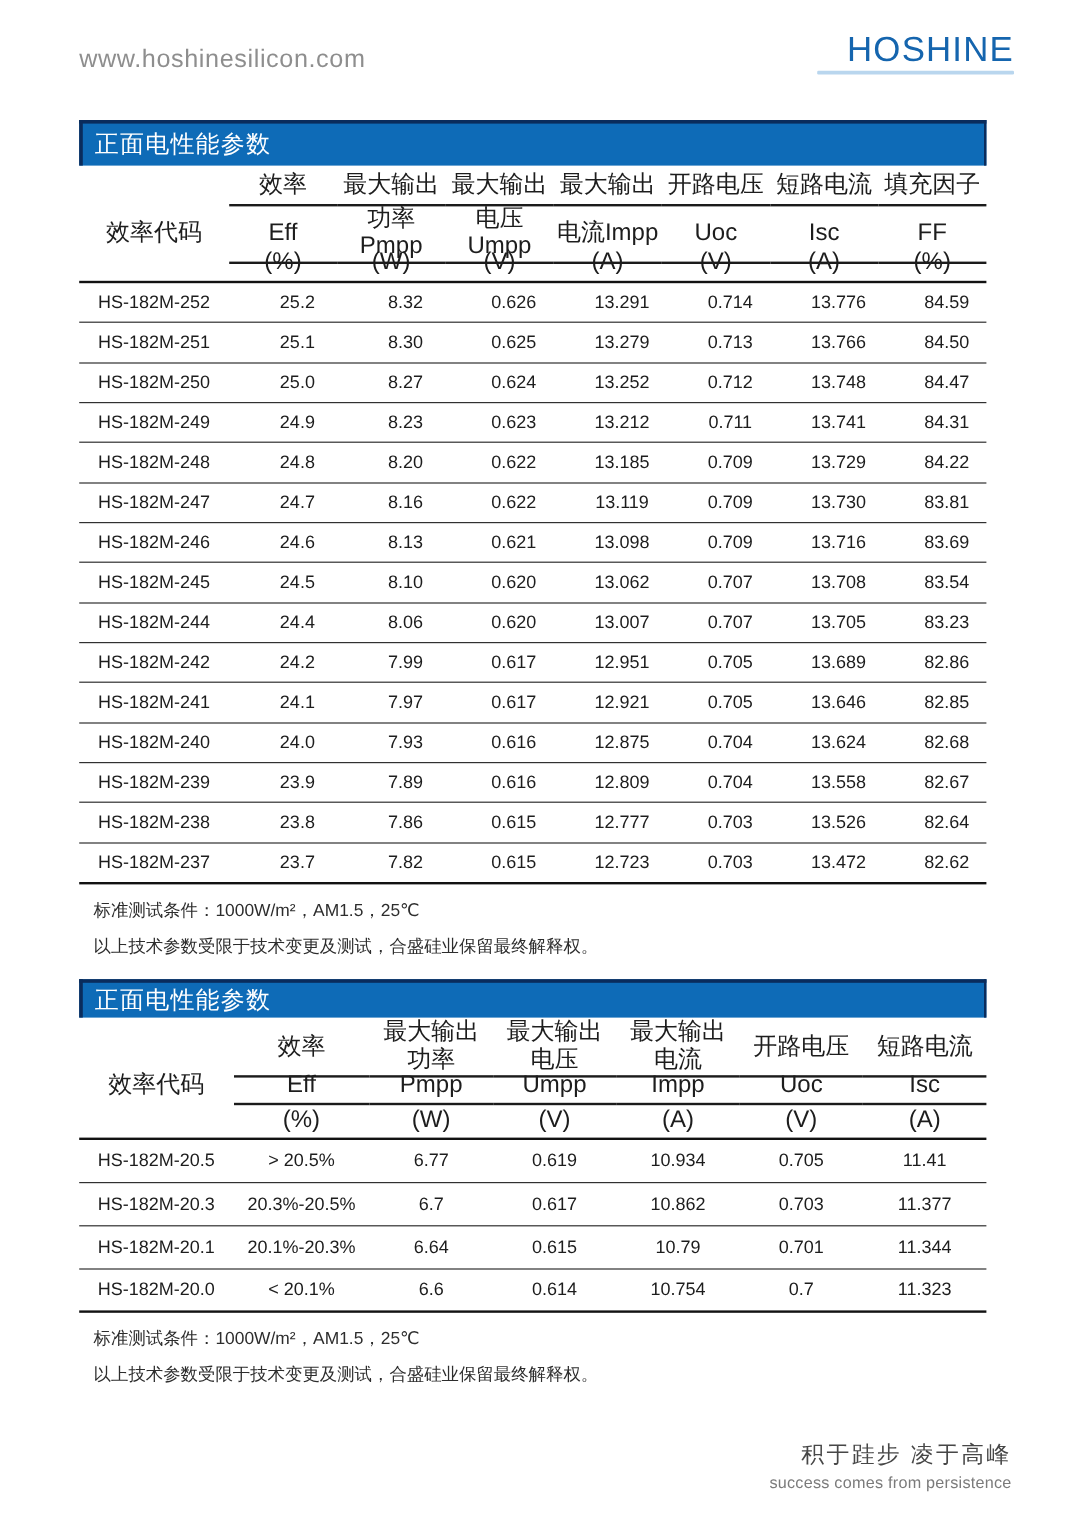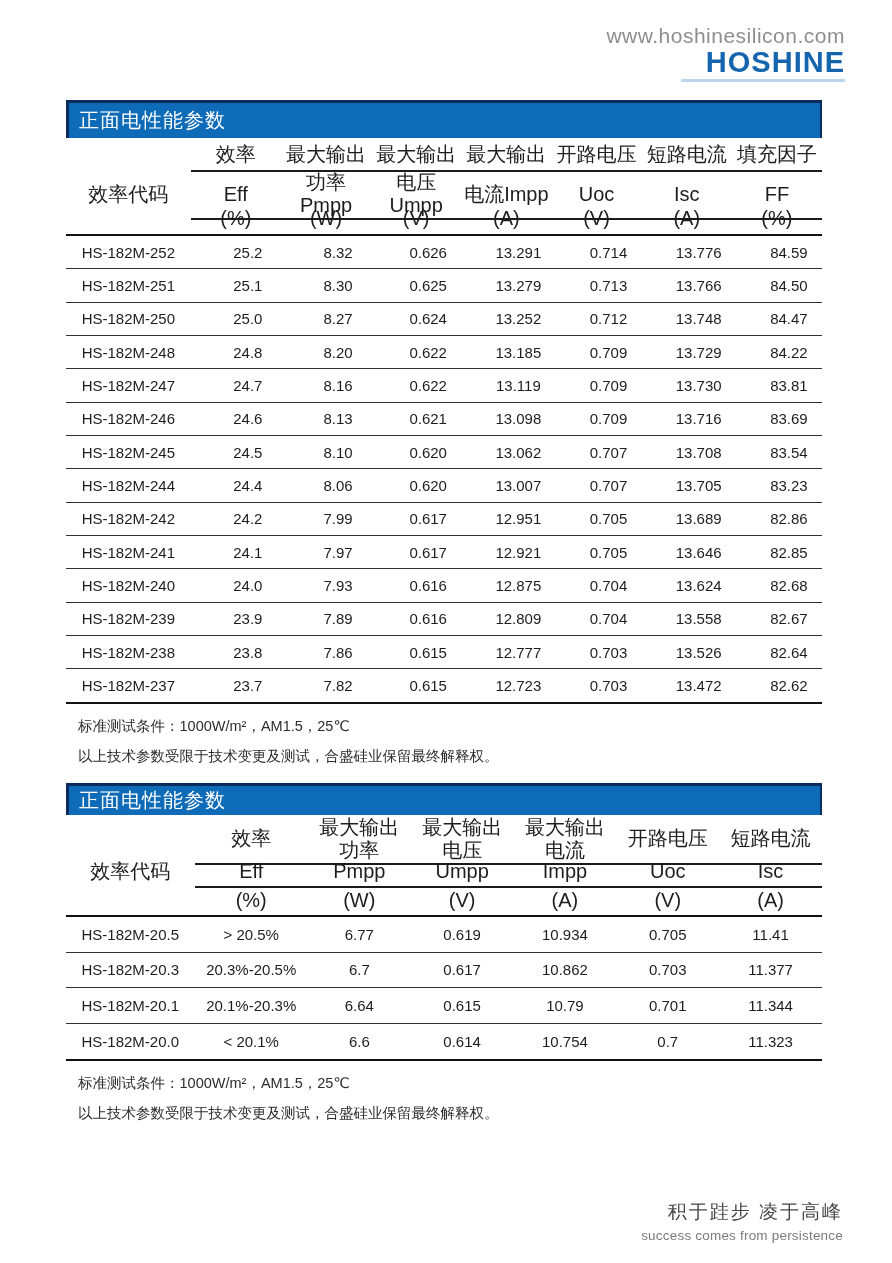--- a/index.html
+++ b/index.html
@@ -3,24 +3,24 @@
 <meta charset="utf-8">
 <style>
   html,body{margin:0;padding:0;}
   body{
     width:892px;height:1263px;background:#ffffff;position:relative;
     font-family:"Liberation Sans","DejaVu Sans",sans-serif;color:#1d1d1d;
     -webkit-font-smoothing:antialiased;
   }
   
   .top{display:flex;justify-content:space-between;align-items:flex-end;
-       margin:0 47px 0 66px;padding-top:24px;height:38px;flex-direction:column;}
+       margin:0 47px 0 66px;padding-top:24px;height:38px;}
   .url{font-size:21px;color:#8e8e8e;letter-spacing:.5px;}
   .logo-wrap{display:flex;flex-direction:column;align-items:stretch;}
-  .logo{font-size:29px;font-weight:bold;color:var(--logo-blue,#1565ae);letter-spacing:1px;line-height:1;margin-left:25px;}
+  .logo{font-size:29px;font-weight:normal;color:var(--logo-blue,#1565ae);letter-spacing:1px;line-height:1;margin-left:25px;}
   .logo-underline{height:3px;background:#b9d6ee;margin-top:2px;border-radius:1px;}
   
   .sheet{margin-left:66px;width:756px;box-sizing:border-box;}
   .t1{margin-top:38px;}
   .t2{margin-top:16px;}
   .titlebar{
     box-sizing:border-box;background:var(--bar-blue,#0e6bb7);color:#fff;
     border-top:3px solid var(--bar-border,#0a2c5c);
     border-left:3px solid var(--bar-border,#0a2c5c);
     border-right:2px solid var(--bar-border,#0a2c5c);
@@ -127,20 +127,30 @@
         <div class="cell code">HS-182M-250</div>
         <div class="cell">25.0</div>
         <div class="cell">8.27</div>
         <div class="cell">0.624</div>
         <div class="cell">13.252</div>
         <div class="cell">0.712</div>
         <div class="cell">13.748</div>
         <div class="cell">84.47</div>
       </div>
       <div class="row t1cols">
+        <div class="cell code">HS-182M-249</div>
+        <div class="cell">24.9</div>
+        <div class="cell">8.23</div>
+        <div class="cell">0.623</div>
+        <div class="cell">13.212</div>
+        <div class="cell">0.711</div>
+        <div class="cell">13.741</div>
+        <div class="cell">84.31</div>
+      </div>
+      <div class="row t1cols">
         <div class="cell code">HS-182M-248</div>
         <div class="cell">24.8</div>
         <div class="cell">8.20</div>
         <div class="cell">0.622</div>
         <div class="cell">13.185</div>
         <div class="cell">0.709</div>
         <div class="cell">13.729</div>
         <div class="cell">84.22</div>
       </div>
       <div class="row t1cols">

